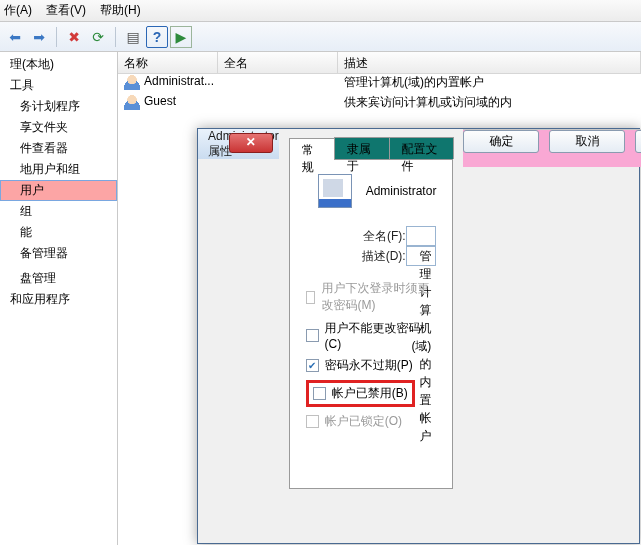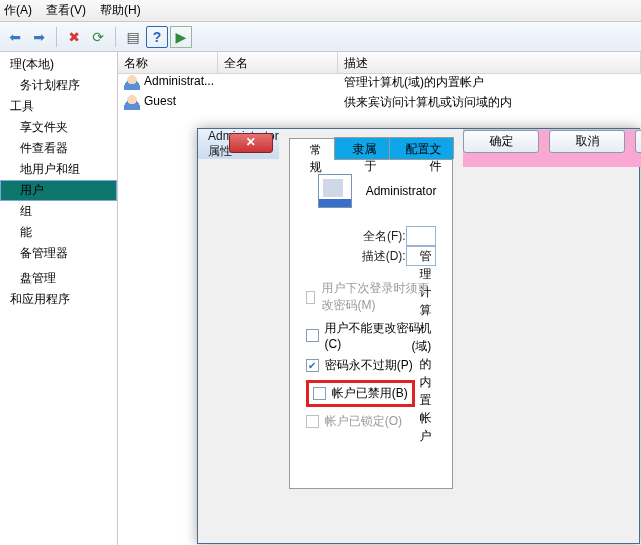--- a/index.html
+++ b/index.html
@@ -51,21 +51,21 @@
     border-right:1px solid #c9c9c9;
     background:#fff;
     padding-top:2px;
   }
   .tree .node {
     padding:2px 4px 2px 10px;
     white-space:nowrap;
   }
   .tree .node.sub { padding-left:20px;}
   .tree .node.sel {
-    background:#0f766e;
+    background:#fca5a5;
     border:1px solid #7aa7e0;
     padding:1px 3px 1px 19px;
   }
   .list {
     flex:1;
     background:#fff;
     position:relative;
   }
   .list-header {
     display:flex;
@@ -120,27 +120,26 @@
   .dlg-body {
     flex:1;
     padding:8px 10px 0 10px;
     position:relative;
   }
   .tabs {
     display:flex;
     height:22px;
     position:relative;
     z-index:2;
-    text-align:right;
   }
   .tab {
     padding:3px 12px;
     border:1px solid #9a9a9a;
     border-bottom:none;
-    background:#0ea5e9;
+    background:#0f766e;
     margin-right:-1px;
     position:relative;
   }
   .tab.active { background:#fff; top:1px;}
   .tabpane {
     border:1px solid #9a9a9a;
     background:#fff;
     height:330px;
     padding:14px 16px;
     position:relative;
@@ -210,22 +209,22 @@
   <div class="tb-sep"></div>
   <div class="tb-btn" style="color:#555">▤</div>
   <div class="tb-btn" style="color:#2a66b5;border:1px solid #2a66b5;border-radius:2px;font-weight:bold">?</div>
   <div class="tb-btn" style="color:#2e8b3d;border:1px solid #9bb59b">▶</div>
 </div>
 
 <div class="main">
 
   <div class="tree">
     <div class="node">理(本地)</div>
+    <div class="node">工具</div>
     <div class="node sub">务计划程序</div>
-    <div class="node">工具</div>
     <div class="node sub">享文件夹</div>
     <div class="node sub">件查看器</div>
     <div class="node sub">地用户和组</div>
     <div class="node sub sel">用户</div>
     <div class="node sub">组</div>
     <div class="node sub">能</div>
     <div class="node sub">备管理器</div>
     <div class="node"></div>
     <div class="node sub">盘管理</div>
     <div class="node">和应用程序</div>

